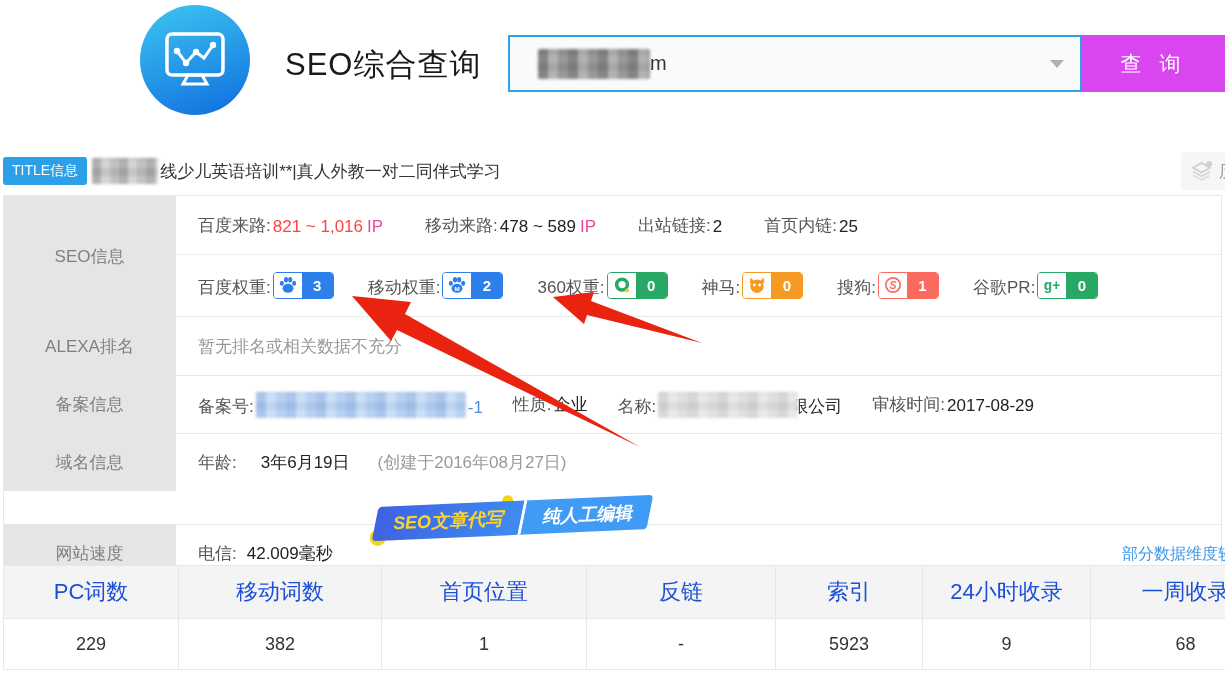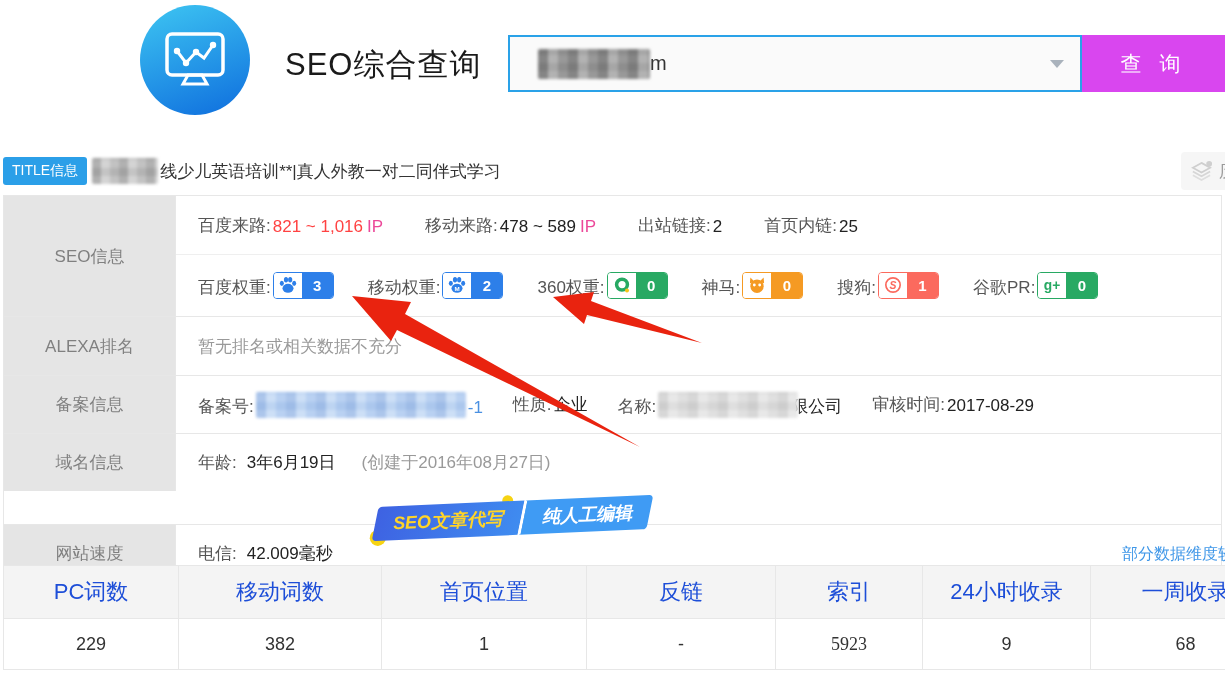--- a/index.html
+++ b/index.html
@@ -74,21 +74,21 @@
   .ad-dot-small { width:11px; height:11px; left:128px; top:-6px; }
   .speed-row { position:relative;margin-top:33px; }
   .notice-link { position:absolute; left:1118px; top:50%; transform:translateY(-50%); font-size:16px; color:#3f97e8; white-space:nowrap; cursor:pointer; }
   
   .stats-table { position:absolute; left:3px; top:565px; width:1280px; border:1px solid #e7e7e7; }
   .strow { display:flex; }
   .strow.head { background:#f4f4f4; border-bottom:1px solid #e7e7e7; }
   .stcell { border-right:1px solid #e7e7e7; display:flex; align-items:center; justify-content:center; }
   .strow.head .stcell { height:52px; color:#1d4ed8; font-size:22px; }
   .strow.body .stcell { height:50px; color:#333; font-size:18px; background:#fff; }
-  .w0{width:175px;} .w1{width:203px;} .w2{width:205px;} .w3{width:189px;} .w4{width:147px;font-family:Liberation Serif, serif;} .w5{width:168px;} .w6{width:190px;}
+  .w0{width:175px;} .w1{width:203px;} .w2{width:205px;} .w3{width:189px;} .w4{width:147px;} .w5{width:168px;} .w6{width:190px;}
   
   .arrows { position:absolute; left:0; top:0; width:1225px; height:678px; pointer-events:none; z-index:50; }
 </style>
 </head>
 <body>
 
 <div class="logo">
   <svg width="110" height="110" viewBox="0 0 110 110">
     <rect x="27" y="29" width="56" height="41" rx="5" fill="none" stroke="#fff" stroke-width="3.5"></rect>
     <polyline points="37,46 46,58 56,47 64,53 73,40" fill="none" stroke="#fff" stroke-width="3"></polyline>
@@ -264,24 +264,24 @@
       </span>
       <span class="pair">
         <span class="lbl">审核时间:</span>
         <span class="val">2017-08-29</span>
       </span>
     </div>
   </div>
 
   <div class="irow h-std">
     <div class="ilabel">域名信息</div>
-    <div class="icontent" style="gap:10px;">
+    <div class="icontent" style="gap:24px;">
       <span class="lbl">年龄:</span>
       <span class="val">3年6月19日</span>
-      <span class="muted" style="margin-left:16px;text-align:center;">(创建于2016年08月27日)</span>
+      <span class="muted" style="margin-left:4px;text-align:center;">(创建于2016年08月27日)</span>
     </div>
   </div>
 
   <div class="irow h-std speed-row">
     <div class="ilabel">网站速度</div>
     <div class="icontent" style="gap:10px;">
       <span class="lbl">电信:</span>
       <span class="val">42.009毫秒</span>
       <span class="notice-link">部分数据维度较小</span>
     </div>

